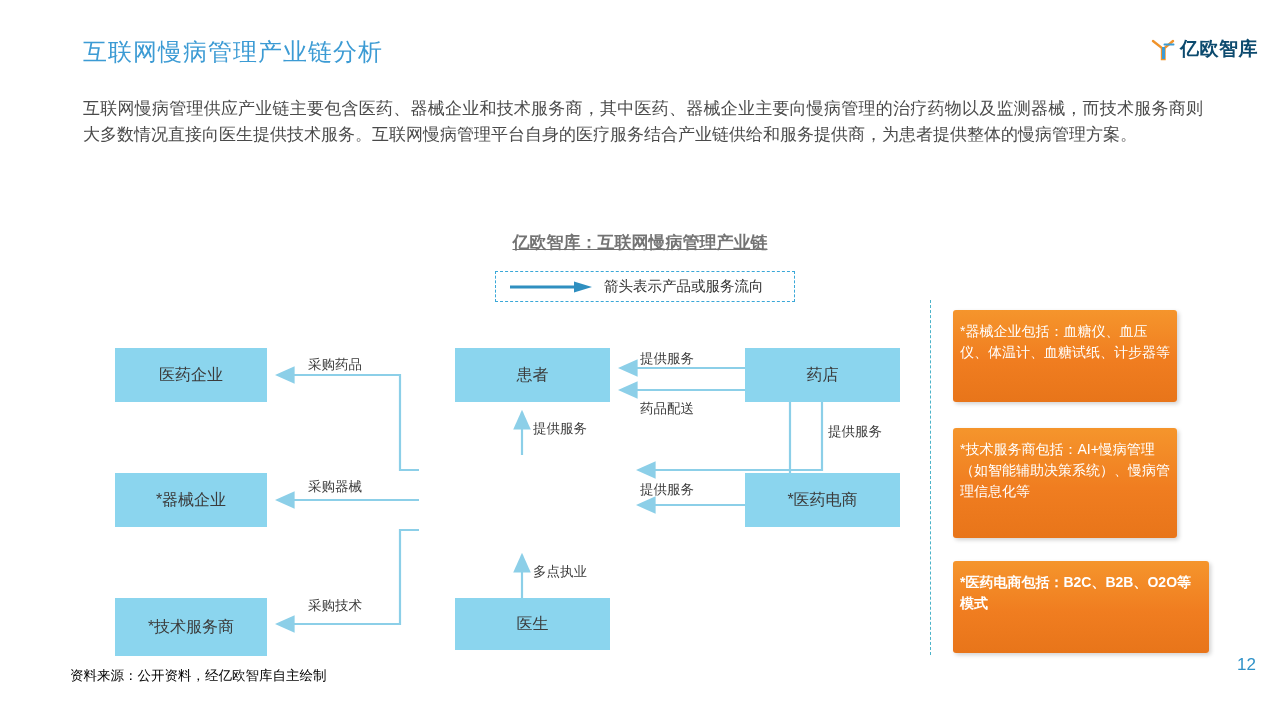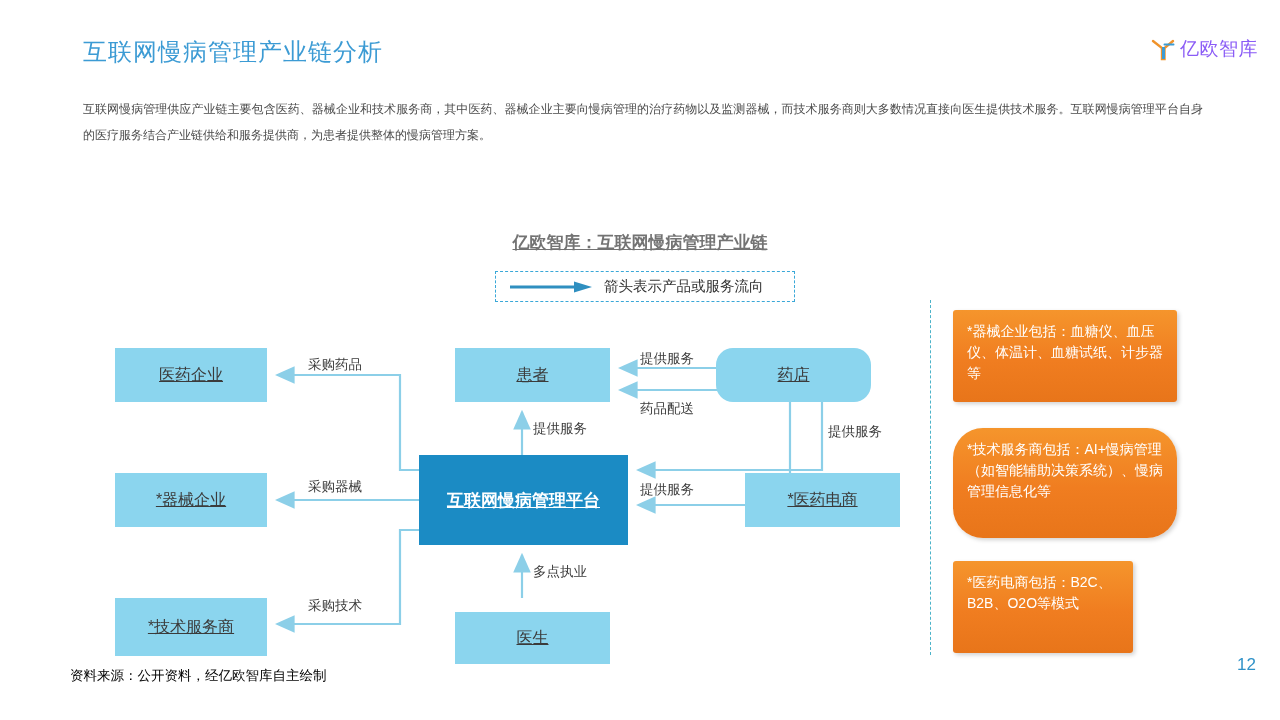--- a/index.html
+++ b/index.html
@@ -24,40 +24,40 @@
     font-size: 24px;
     color: #3c9bd4;
     letter-spacing: 1px;
     white-space: nowrap;
   }
   #intro-paragraph {
     position: absolute;
     left: 83px;
     top: 96px;
     width: 1120px;
-    font-size: 12px;
+    font-size: 17px;
     line-height: 26px;
     color: #4a4a4a;
     text-align: justify;
   }
 
   
   #brand-logo {
     position: absolute;
     right: 22px;
     top: 36px;
     display: flex;
     align-items: center;
     gap: 4px;
   }
   #brand-logo .logo-mark { width: 26px; height: 26px; display:block; }
   #brand-logo .logo-text {
     font-size: 19px;
-    font-weight: normal;
-    color: #8b5cf6;
+    font-weight: bold;
+    color: #0c4a6e;
     letter-spacing: 0.5px;
   }
 
   
   #chart-title {
     position: absolute;
     left: 0; right: 0;
     top: 231px;
     text-align: center;
     font-size: 17px;
@@ -97,21 +97,20 @@
 
   .node {
     position: absolute;
     box-sizing: border-box;
     display: flex;
     align-items: center;
     justify-content: center;
     font-size: 16px;
     color: #3b3b3b;
     background: #8bd5ee;
-    text-decoration: underline;
   }
   .node.platform {
     background: #1b8bc4;
     color: #ffffff;
     font-weight: bold;
     font-size: 17px;
   }
 
   .edge-label {
     position: absolute;
@@ -120,21 +119,21 @@
     white-space: nowrap;
   }
 
   
   .note {
     position: absolute;
     box-sizing: border-box;
     background: linear-gradient(180deg, #f5952c 0%, #f07d20 55%, #e8751a 100%);
     color: #ffffff;
     border-radius: 3px;
-    padding: 11px 14px;
+    padding: 11px 7px;
     font-size: 14px;
     line-height: 21px;
     box-shadow: 2px 2px 4px rgba(0,0,0,0.18);
   }
 
   #divider-line {
     position: absolute;
     left: 930px;
     top: 300px;
     width: 0;
@@ -218,44 +217,41 @@
     </div>
   <div class="node" style="left:115px;top:473px;width:152px;height:54px;">
       <span>*器械企业</span>
     </div>
   <div class="node" style="left:115px;top:598px;width:152px;height:58px;">
       <span>*技术服务商</span>
     </div>
   <div class="node" style="left:455px;top:348px;width:155px;height:54px;">
       <span>患者</span>
     </div>
-  <div class="node platform" style="left:419px;top:455px;width:209px;height:90px;">
-      <span>互联网慢病管理平台</span>
-    </div>
-  <div class="node" style="left:455px;top:598px;width:155px;height:52px;margin-top:14px;">
+  <div class="node" style="left:455px;top:598px;width:155px;height:52px;">
       <span>医生</span>
     </div>
-  <div class="node" style="left:716px;top:348px;width:155px;height:54px;border-radius:17px;">
+  <div class="node" style="left:745px;top:348px;width:155px;height:54px;">
       <span>药店</span>
     </div>
   <div class="node" style="left:745px;top:473px;width:155px;height:54px;">
       <span>*医药电商</span>
     </div>
 
   <div class="edge-label" style="left:308px;top:356px;">采购药品</div>
   <div class="edge-label" style="left:308px;top:478px;">采购器械</div>
   <div class="edge-label" style="left:308px;top:597px;">采购技术</div>
   <div class="edge-label" style="left:533px;top:420px;">提供服务</div>
   <div class="edge-label" style="left:640px;top:350px;">提供服务</div>
   <div class="edge-label" style="left:828px;top:423px;">提供服务</div>
   <div class="edge-label" style="left:640px;top:400px;">药品配送</div>
   <div class="edge-label" style="left:640px;top:481px;">提供服务</div>
   <div class="edge-label" style="left:533px;top:563px;">多点执业</div>
 </div>
 
 <div id="divider-line"></div>
 
 <div class="note" style="left:953px;top:310px;width:224px;min-height:92px;">*器械企业包括：血糖仪、血压仪、体温计、血糖试纸、计步器等</div>
-<div class="note" style="left:953px;top:428px;width:224px;min-height:110px;border-radius:30px;">*技术服务商包括：AI+慢病管理（如智能辅助决策系统）、慢病管理信息化等</div>
-<div class="note" style="left:953px;top:561px;width:180px;min-height:92px;">*医药电商包括：B2C、B2B、O2O等模式</div>
+<div class="note" style="left:953px;top:428px;width:224px;min-height:110px;">*技术服务商包括：AI+慢病管理（如智能辅助决策系统）、慢病管理信息化等</div>
+<div class="note" style="left:953px;top:561px;width:256px;min-height:92px;font-weight:bold;">*医药电商包括：B2C、B2B、O2O等模式</div>
 
 <div id="source-note">资料来源：公开资料，经亿欧智库自主绘制</div>
 <div id="page-number">12</div>
 
 </body></html>

